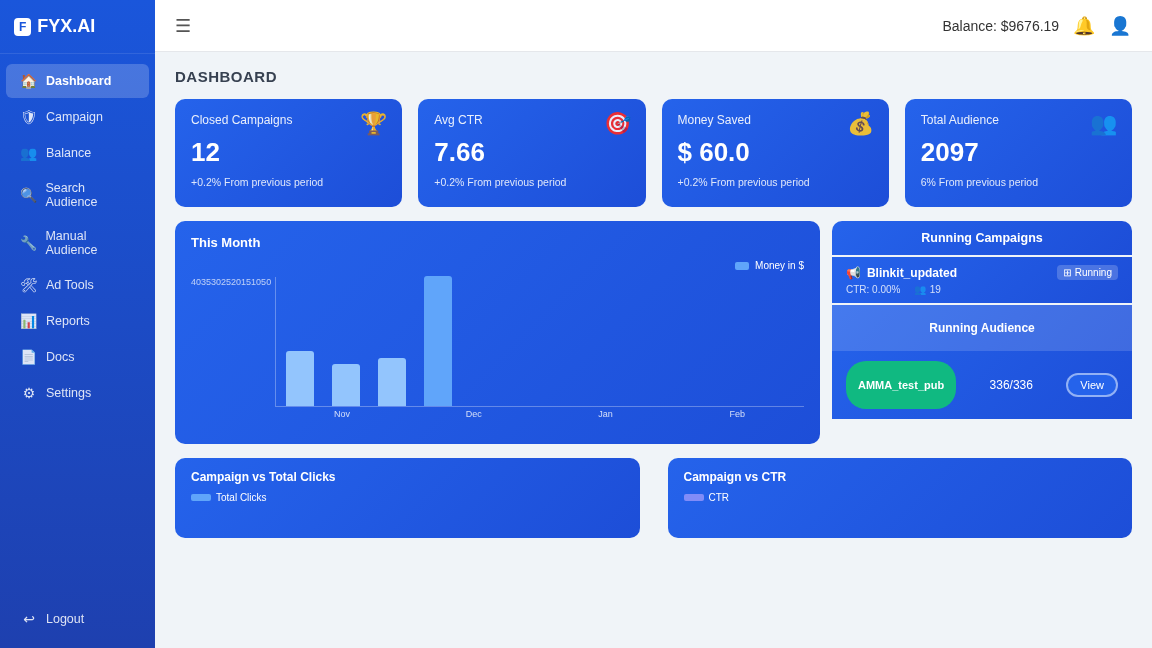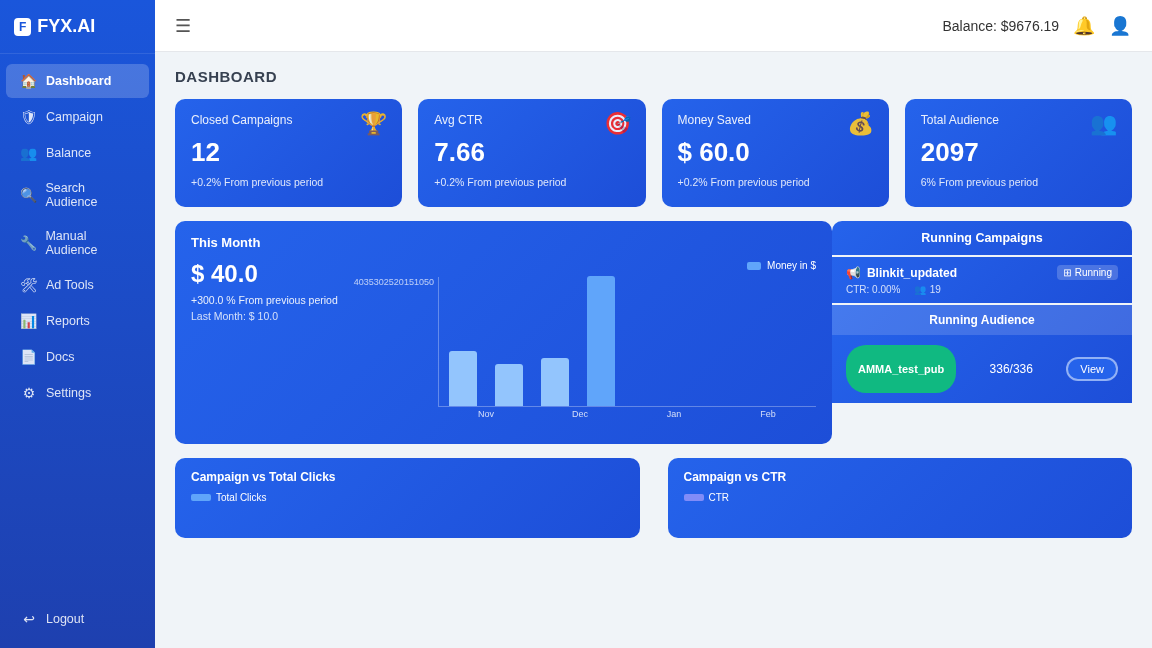--- a/index.html
+++ b/index.html
@@ -137,20 +137,21 @@
       top: 12px;
       right: 14px;
       font-size: 22px;
       opacity: 0.9;
     }
 
     
     .bottom-row {
       display: grid;
       grid-template-columns: 1fr 300px;
+      gap: 12px;
       margin-bottom: 14px;
     }
 
     .this-month-card {
       background: linear-gradient(135deg, #2563eb 0%, #1d4ed8 100%);
       border-radius: 10px;
       padding: 14px 16px;
       color: white;
     }
     .this-month-header {
@@ -275,21 +276,21 @@
       gap: 14px;
       font-size: 10px;
       opacity: 0.8;
     }
     .running-audience-section {
       background: linear-gradient(135deg, #2563eb 0%, #1d4ed8 100%);
       margin-top: 2px;
     }
     .running-audience-header {
       background: rgba(255,255,255,0.15);
-      padding: 8px 14px;
+      padding: 16px 14px;
       color: white;
       font-size: 12px;
       font-weight: 600;
       text-align: center;
     }
     .running-audience-item {
       display: flex;
       align-items: center;
       justify-content: space-between;
       padding: 10px 14px;
@@ -443,25 +444,20 @@
     <div class="stat-card-change">6% From previous period</div>
     <div class="stat-card-icon">👥</div>
   </div>
       </div>
 
     <div class="bottom-row">
 
       <div class="this-month-card">
         <div class="this-month-header">This Month</div>
         <div class="this-month-content">
-          <div class="this-month-left">
-            <div class="this-month-value">$ 40.0</div>
-            <div class="this-month-change">+300.0 % From previous period</div>
-            <div class="this-month-last">Last Month: $ 10.0</div>
-          </div>
           <div class="chart-area">
             <div class="chart-legend">
               <div class="legend-box" style="background:#60a5fa;"></div>
               <span>Money in $</span>
             </div>
             <div style="display:flex; height:140px;">
               <div class="y-axis" id="y-axis">
                   <span>40</span>
                   <span>35</span>
                   <span>30</span>

